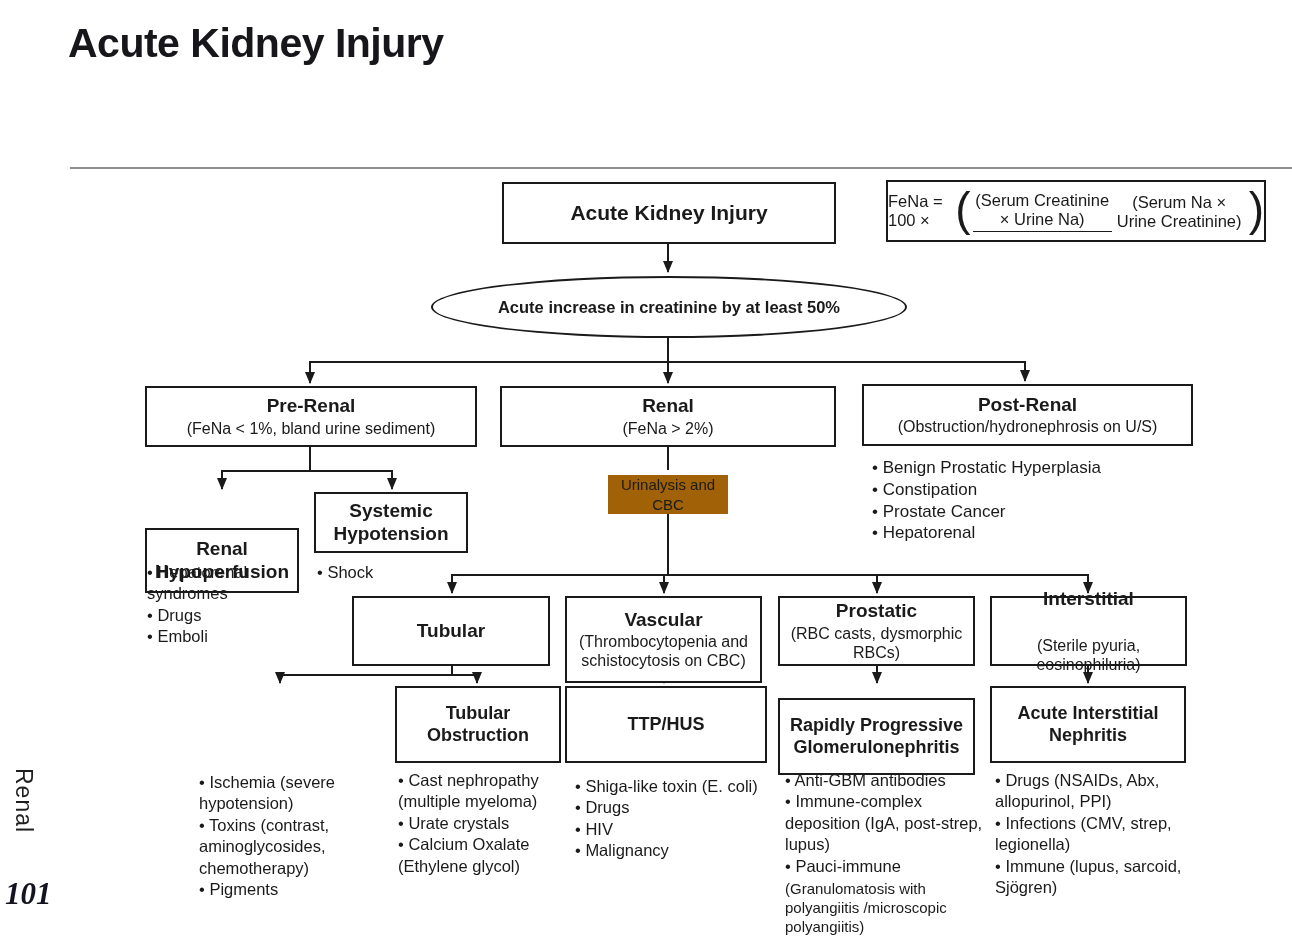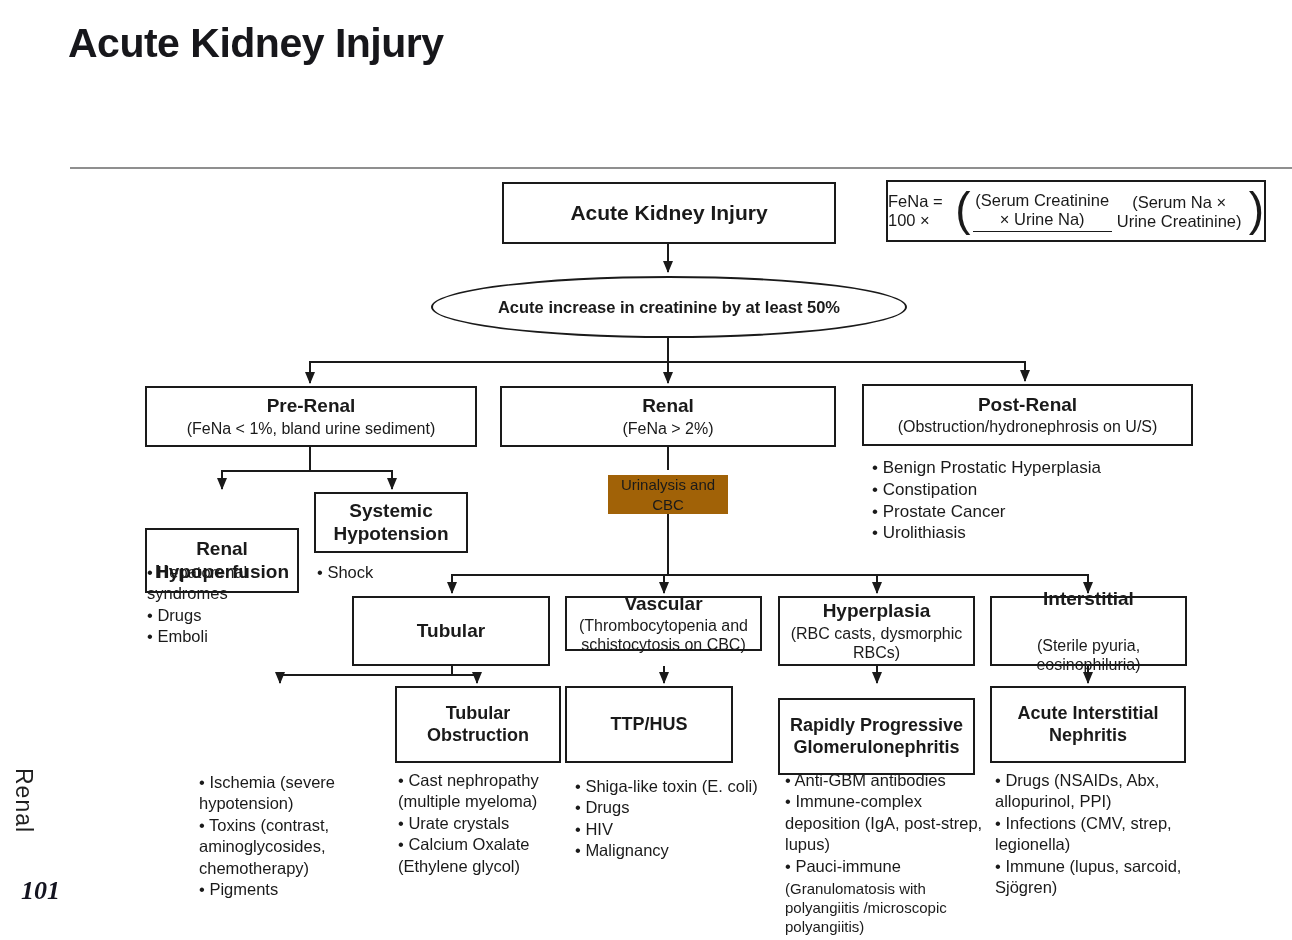--- a/index.html
+++ b/index.html
@@ -10,23 +10,23 @@
   .page-title{
     position:absolute;left:68px;top:20px;margin:0;
     font-size:41px;font-weight:bold;letter-spacing:-0.5px;color:#17171b;
   }
   .rule{position:absolute;left:70px;top:167px;width:1222px;height:2px;background:#8f8f8f;}
   .sidebar-label{
     position:absolute;left:10px;top:768px;
     writing-mode:vertical-rl;font-size:23px;color:#1f1f1f;letter-spacing:1px;
   }
   .page-number{
-    position:absolute;left:21px;top:876px;
+    position:absolute;left:5px;top:876px;
     font-family:"Liberation Serif","DejaVu Serif",serif;
-    font-style:italic;font-weight:bold;font-size:26px;color:#141420;
+    font-style:italic;font-weight:bold;font-size:31px;color:#141420;
   }
   svg.connectors{position:absolute;left:0;top:0;pointer-events:none;}
   .box{
     position:absolute;border:2px solid #1a1a1a;background:#fff;box-sizing:border-box;
     display:flex;flex-direction:column;align-items:center;justify-content:center;
     text-align:center;padding:2px 6px;
   }
   .box.thick{border-width:2.5px;}
   .box .t{font-weight:bold;font-size:19px;line-height:1.18;}
   .box.root .t{font-size:21px;}
@@ -130,21 +130,21 @@
   </div>
   <div class="box" style="left:862px;top:384px;width:331px;height:62px;">
     <div class="t">Post-Renal</div>
     <div class="s">(Obstruction/hydronephrosis on U/S)</div>
   </div>
 
   <div class="bullets big" style="left:872px;top:457px;width:320px;">
     <div class="bullet">Benign Prostatic Hyperplasia</div>
     <div class="bullet">Constipation</div>
     <div class="bullet">Prostate Cancer</div>
-    <div class="bullet">Urolithiasis</div>
+    <div class="bullet">Hepatorenal</div>
   </div>
 
   <div class="box" style="left:145px;top:492px;width:154px;height:65px;margin-top:36px;">
     <div class="t">Renal Hypoperfusion</div>
   </div>
   <div class="box" style="left:314px;top:492px;width:154px;height:61px;">
     <div class="t">Systemic Hypotension</div>
   </div>
 
   <div class="bullets" style="left:147px;top:562px;width:165px;">
@@ -154,37 +154,37 @@
   </div>
   <div class="bullets" style="left:317px;top:562px;width:140px;">
     <div class="bullet">Shock</div>
   </div>
 
   <div class="mid-label" style="left:608px;top:475px;width:120px;">Urinalysis and CBC</div>
 
   <div class="box" style="left:352px;top:596px;width:198px;height:70px;">
     <div class="t">Tubular</div>
   </div>
-  <div class="box" style="left:565px;top:596px;width:197px;height:55px;">
+  <div class="box" style="left:565px;top:596px;width:197px;height:87px;">
     <div class="t">Vascular</div>
     <div class="s">(Thrombocytopenia and schistocytosis on CBC)</div>
   </div>
   <div class="box" style="left:778px;top:596px;width:197px;height:70px;">
-    <div class="t">Hyperplasia</div>
+    <div class="t">Prostatic</div>
     <div class="s">(RBC casts, dysmorphic RBCs)</div>
   </div>
   <div class="box" style="left:990px;top:596px;width:197px;height:70px;gap:24px;">
     <div class="t">Interstitial</div>
     <div class="s">(Sterile pyuria, eosinophiluria)</div>
   </div>
 
   <div class="box leaf thick" style="left:395px;top:686px;width:166px;height:77px;">
     <div class="t">Tubular Obstruction</div>
   </div>
-  <div class="box leaf thick" style="left:565px;top:686px;width:168px;height:77px;">
+  <div class="box leaf thick" style="left:565px;top:686px;width:202px;height:77px;">
     <div class="t">TTP/HUS</div>
   </div>
   <div class="box leaf thick" style="left:778px;top:698px;width:197px;height:77px;">
     <div class="t">Rapidly Progressive Glomerulonephritis</div>
   </div>
   <div class="box leaf thick" style="left:990px;top:686px;width:196px;height:77px;">
     <div class="t">Acute Interstitial Nephritis</div>
   </div>
 
   <div class="bullets" style="left:199px;top:772px;width:178px;">

